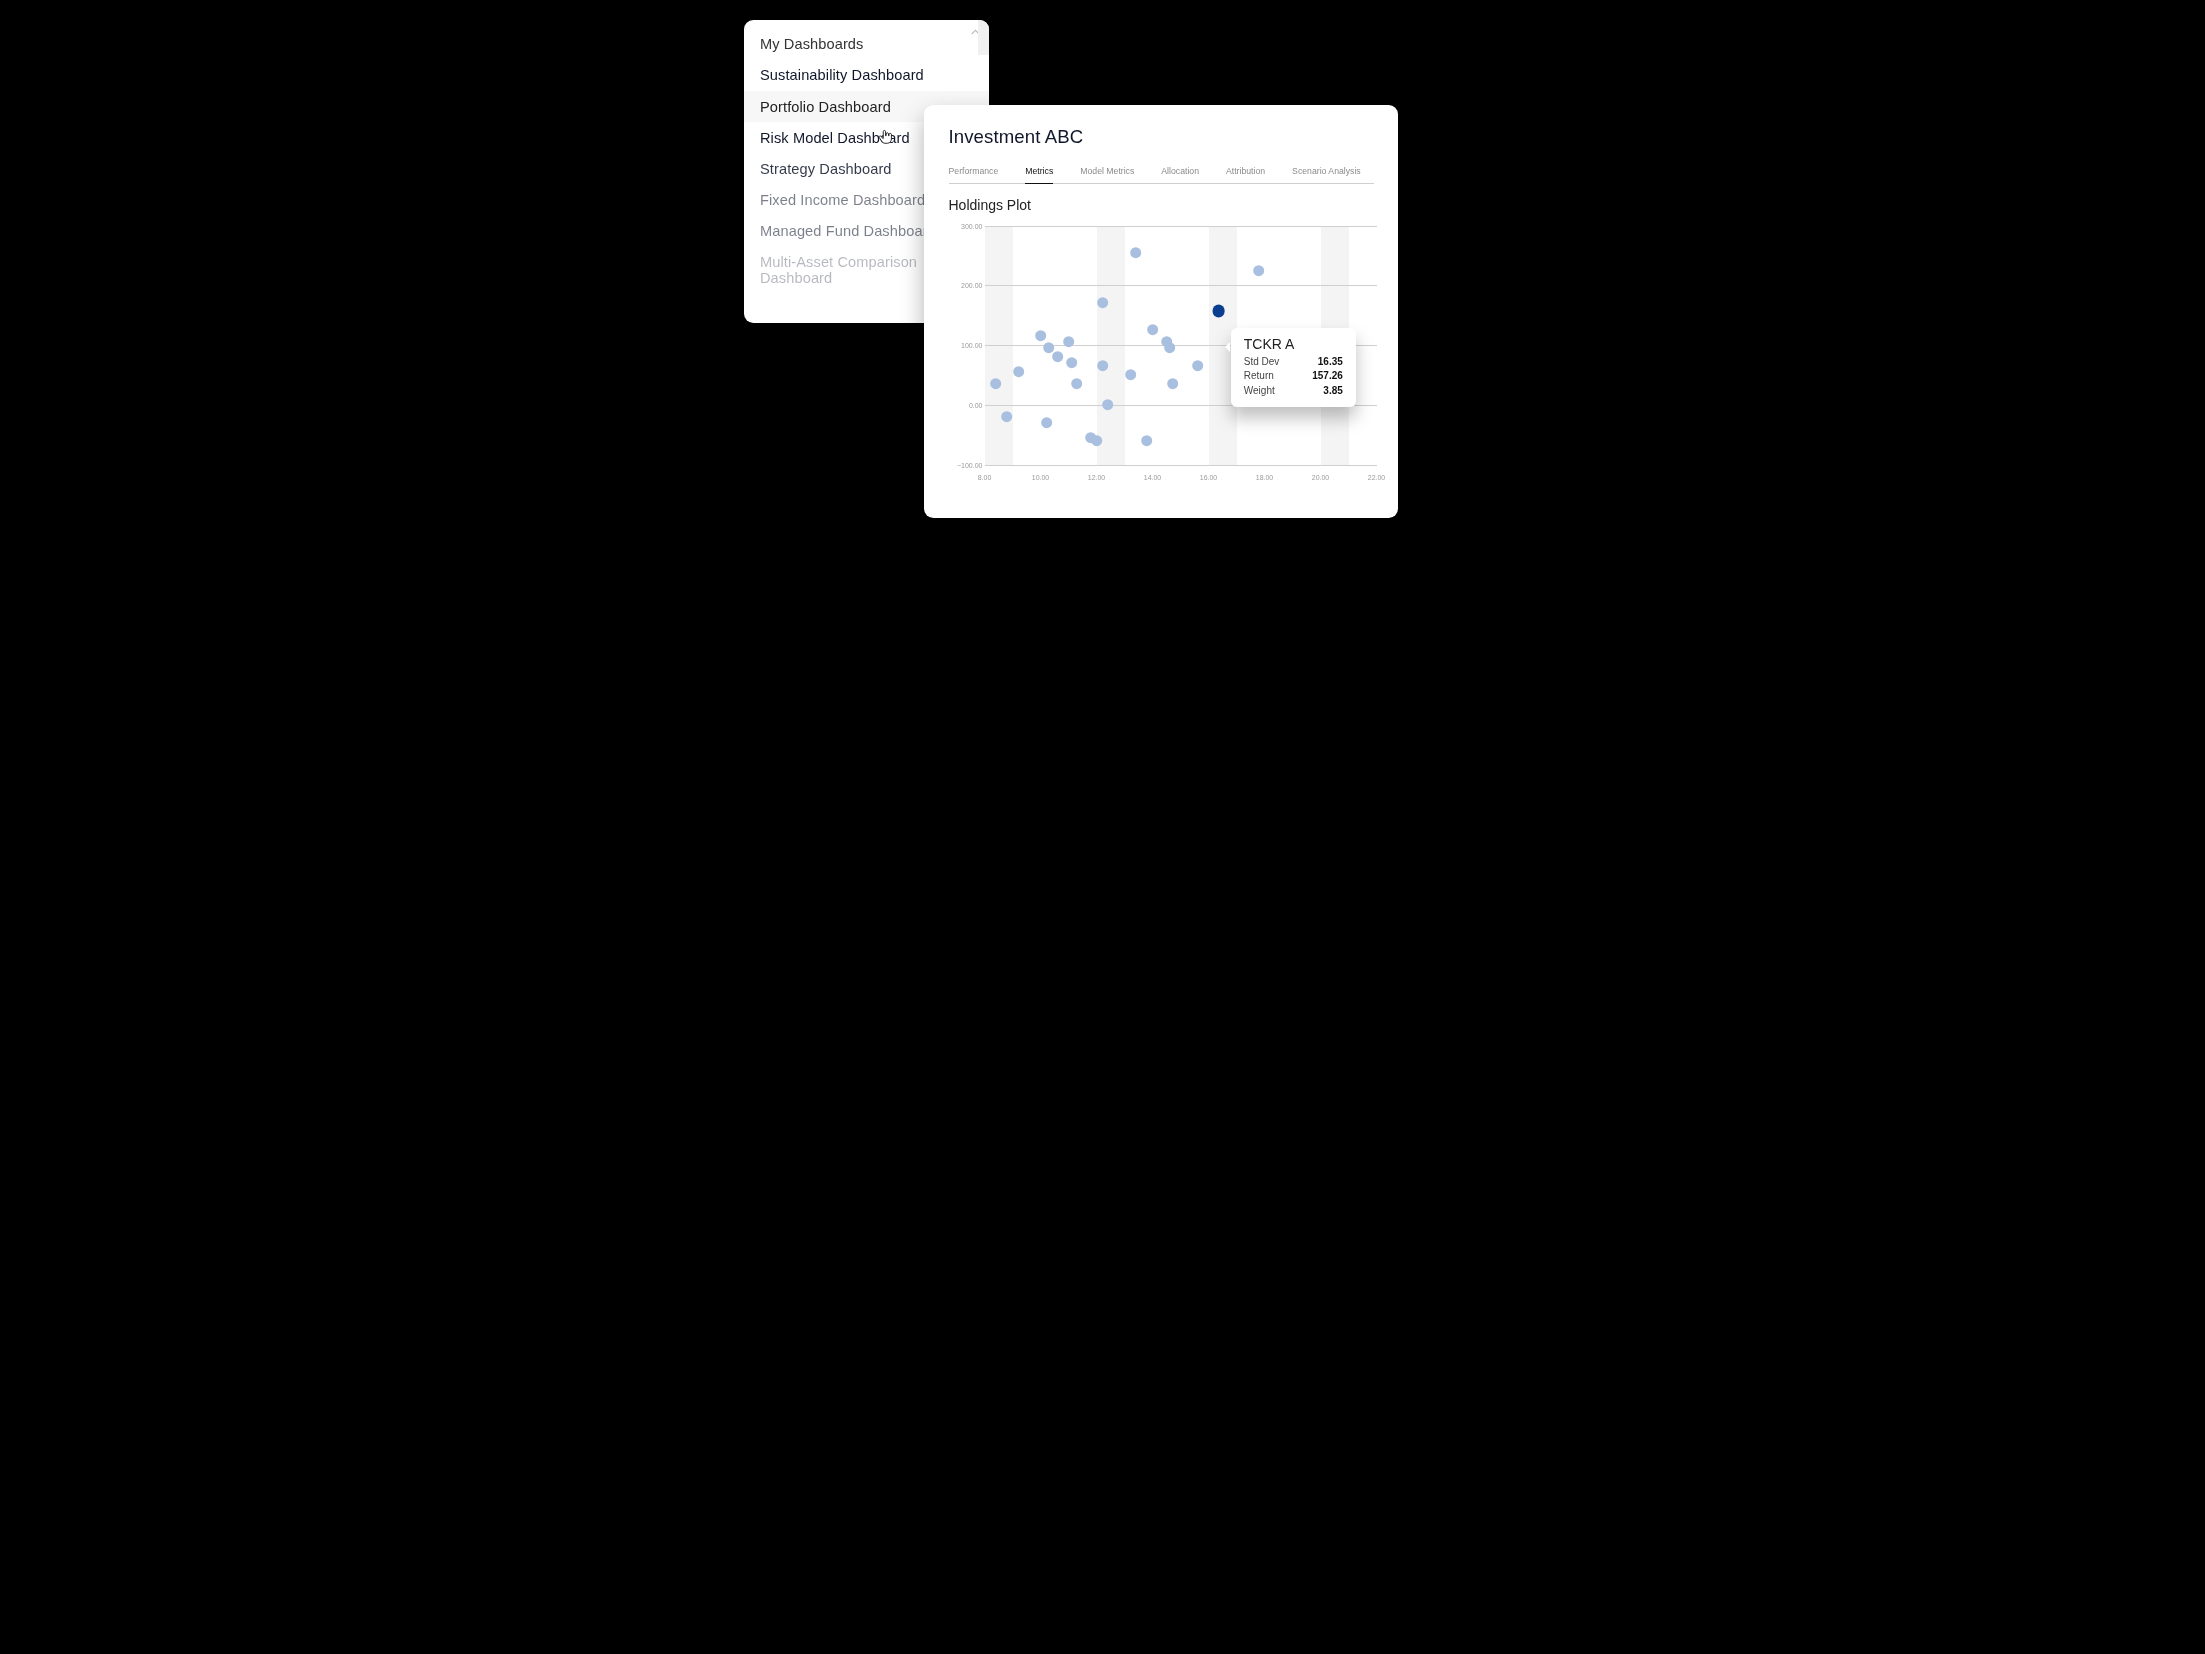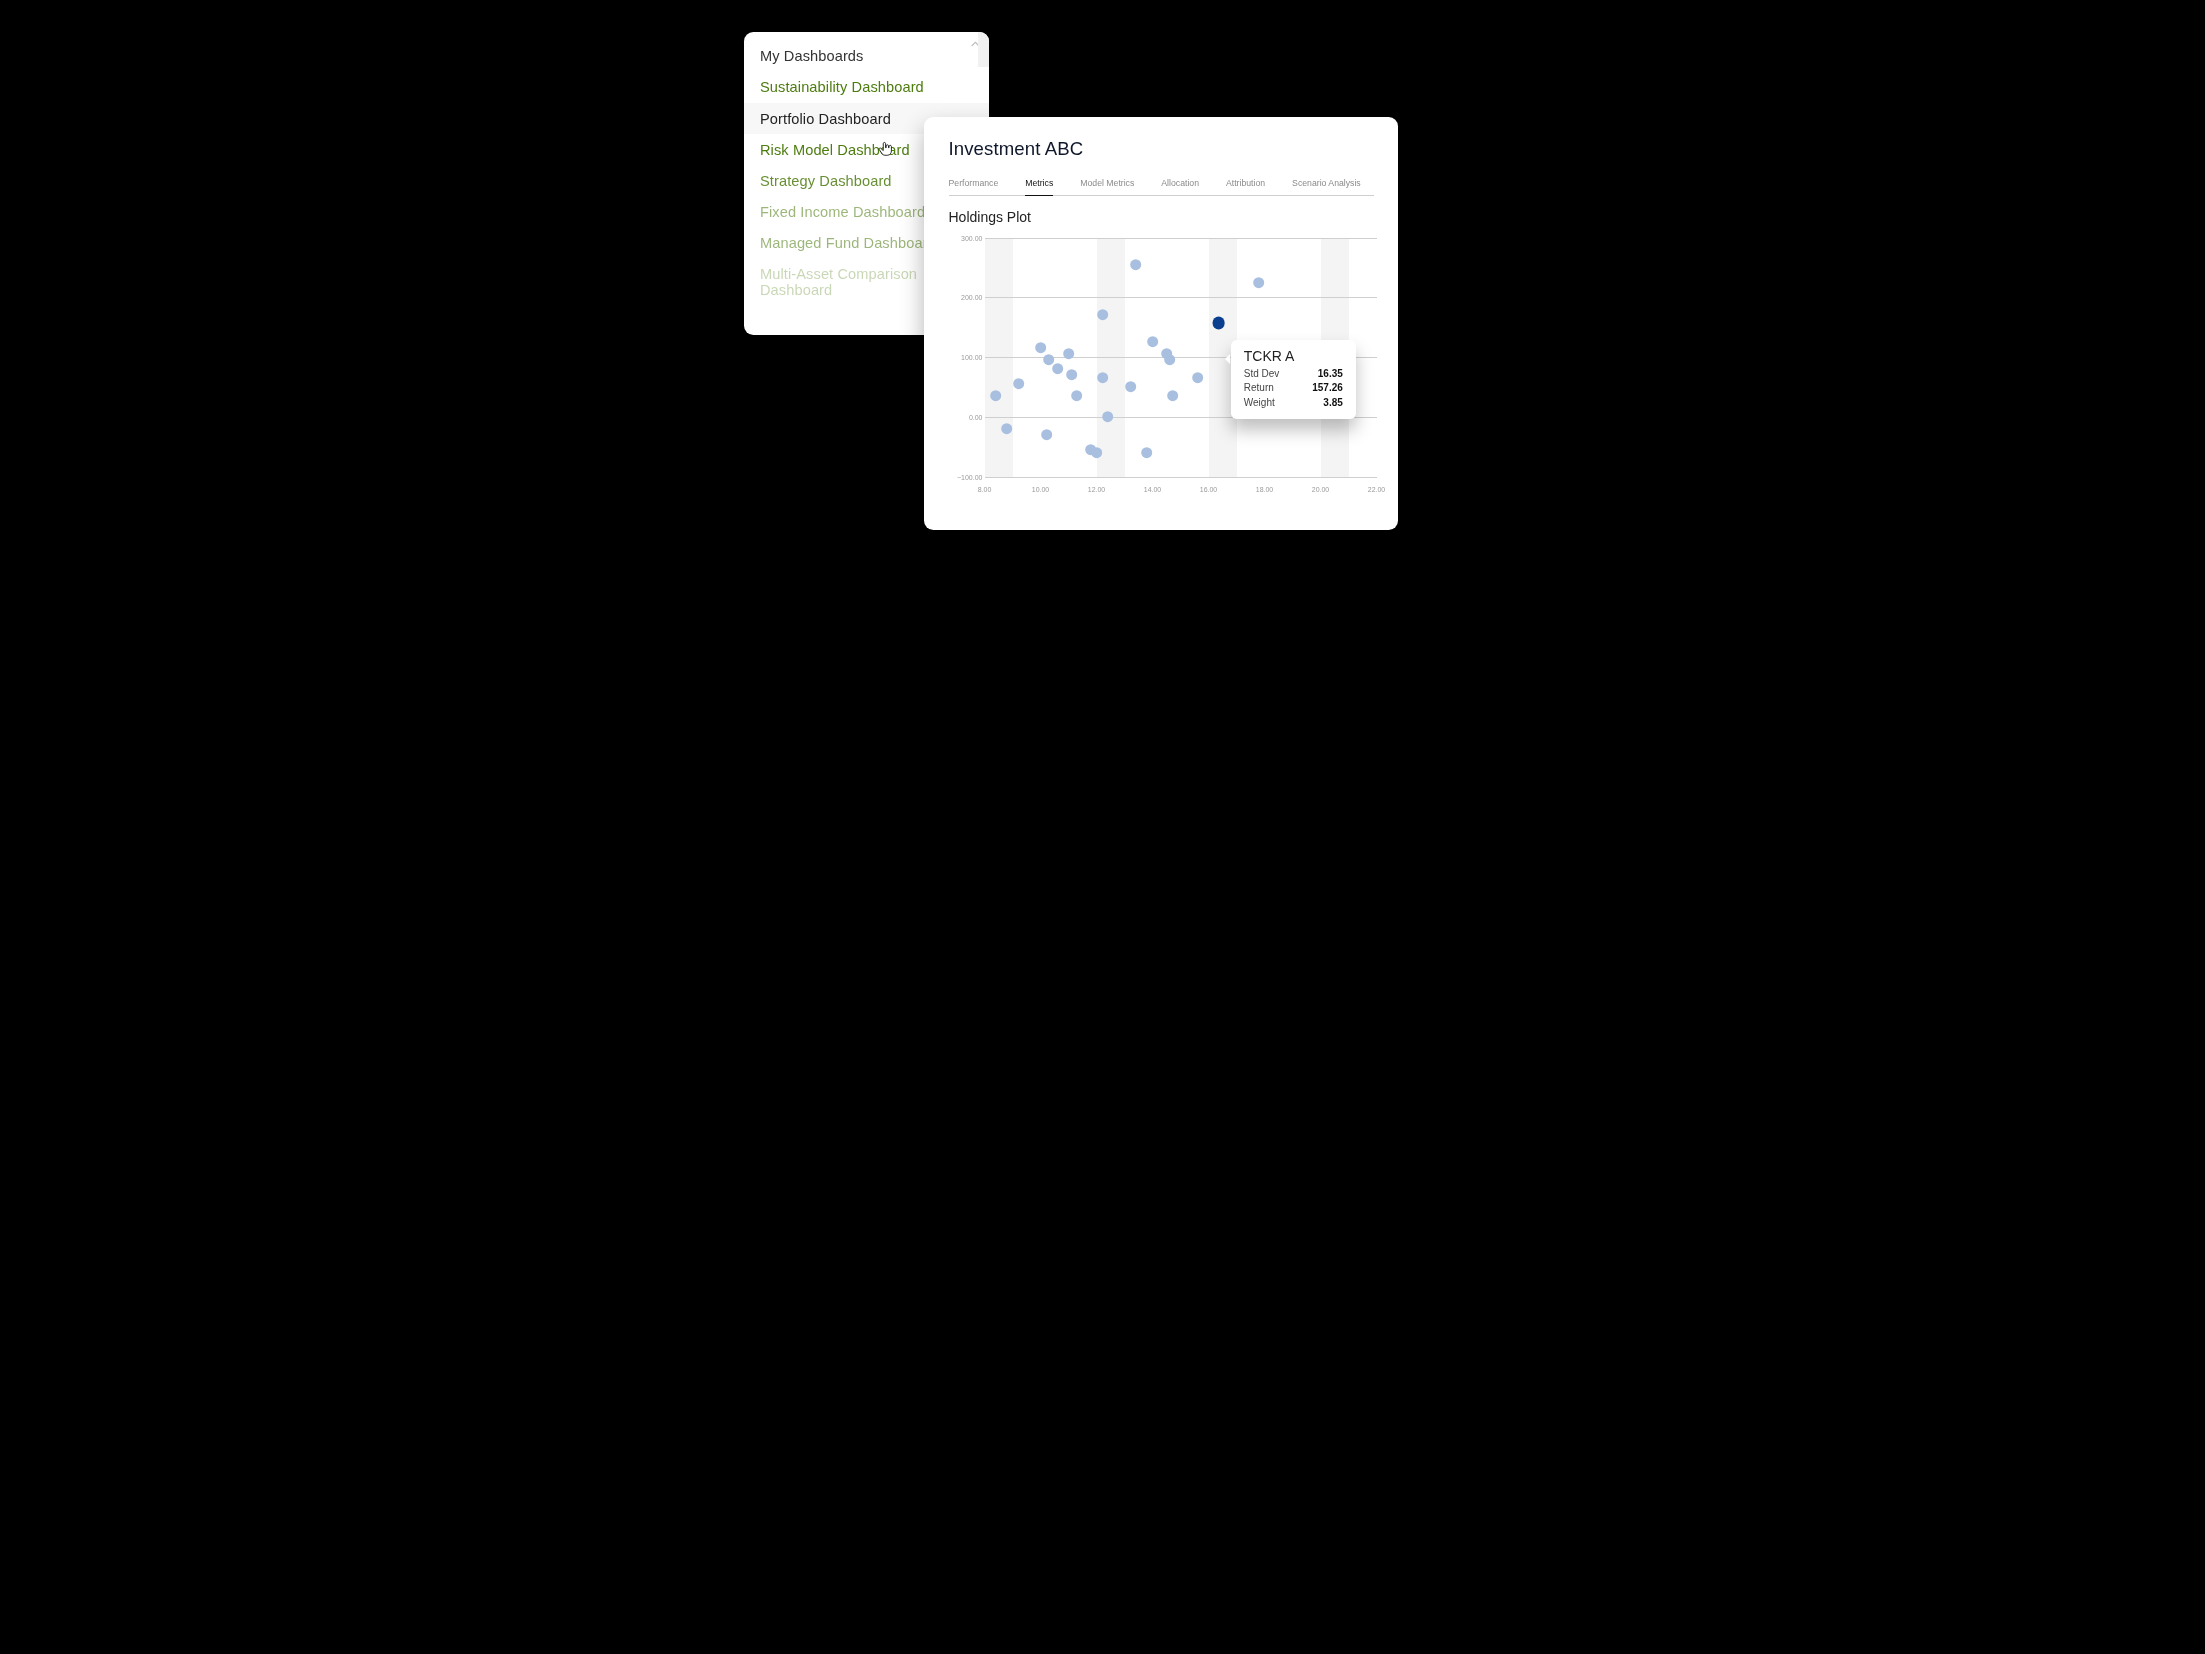--- a/index.html
+++ b/index.html
@@ -1,23 +1,23 @@
 <!DOCTYPE html>
 <html style="font-size:9.3px"><head>
 <meta charset="utf-8">
 <style>
   html,body{margin:0;padding:0;background:#000;font-family:"Helvetica Neue",Helvetica,Arial,sans-serif;font-weight:300;}
-  .stage{position:relative;width:735px;height:552px;margin:12px auto;background:#000;}
+  .stage{position:relative;width:735px;height:552px;margin:0 auto;background:#000;}
   .card{background:#fff;border-radius:9.3px;box-shadow:0 11.6px 23px rgba(0,0,0,.3);}
   
   .sidebar{position:absolute;left:8.7px;top:20.4px;width:245px;height:303px;overflow:hidden;}
   .sidebar .chev{position:absolute;right:7px;top:5.8px;}
   .sidebar .chev svg{display:block;}
   .sidebar ul{list-style:none;margin:0;padding:8.2px 0 0 0;}
-  .sidebar li{padding:7.6px 16.3px 7.6px 16.3px;font-size:14.6px;color:#4d7c0f;letter-spacing:0.1px;cursor:pointer;}
+  .sidebar li{padding:7.6px 16.3px 7.6px 16.3px;font-size:14.6px;color:#0f172a;letter-spacing:0.1px;cursor:pointer;}
   .sidebar li.lvl0{color:#333;font-weight:400;}
   .sidebar li.active{color:#222;font-weight:400;background:#f7f7f7;}
   .sidebar li.fade1{opacity:.85}
   .sidebar li.fade2{opacity:.55}
   .sidebar li.fade3{opacity:.30}
   .sidebar .scrollbar{position:absolute;right:0;top:0;width:10.5px;height:35px;background:#f1f1f1;}
   .cursor-hand{position:absolute;left:143px;top:128px;pointer-events:none;}
   
   .panel{position:absolute;left:189px;top:105px;width:474px;height:413px;}
   .panel-inner{padding:21px 24.5px 16.3px 24.5px;}

